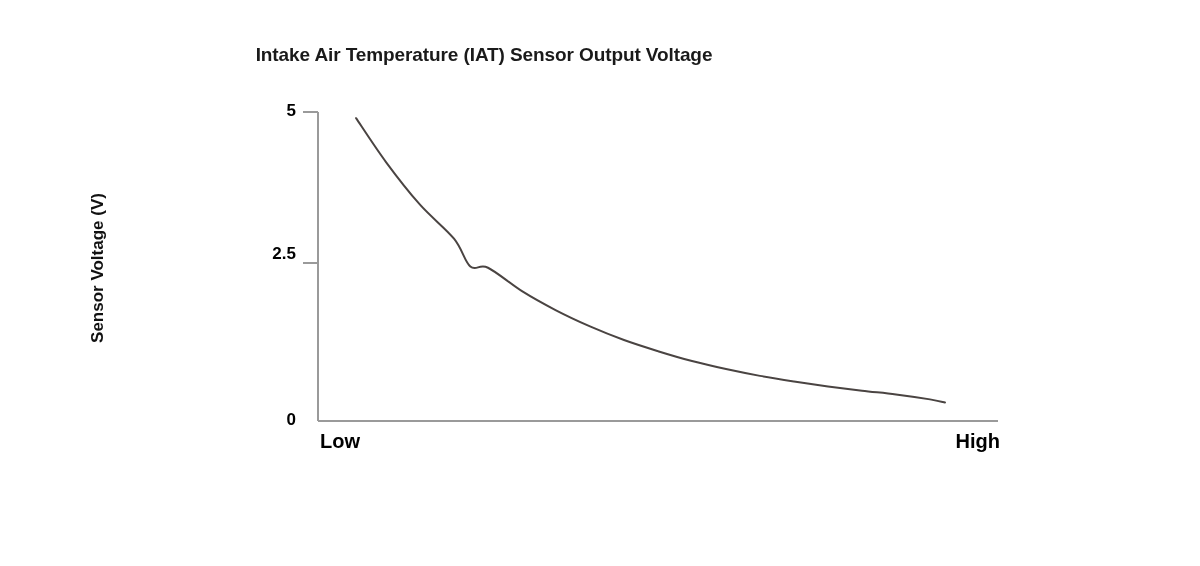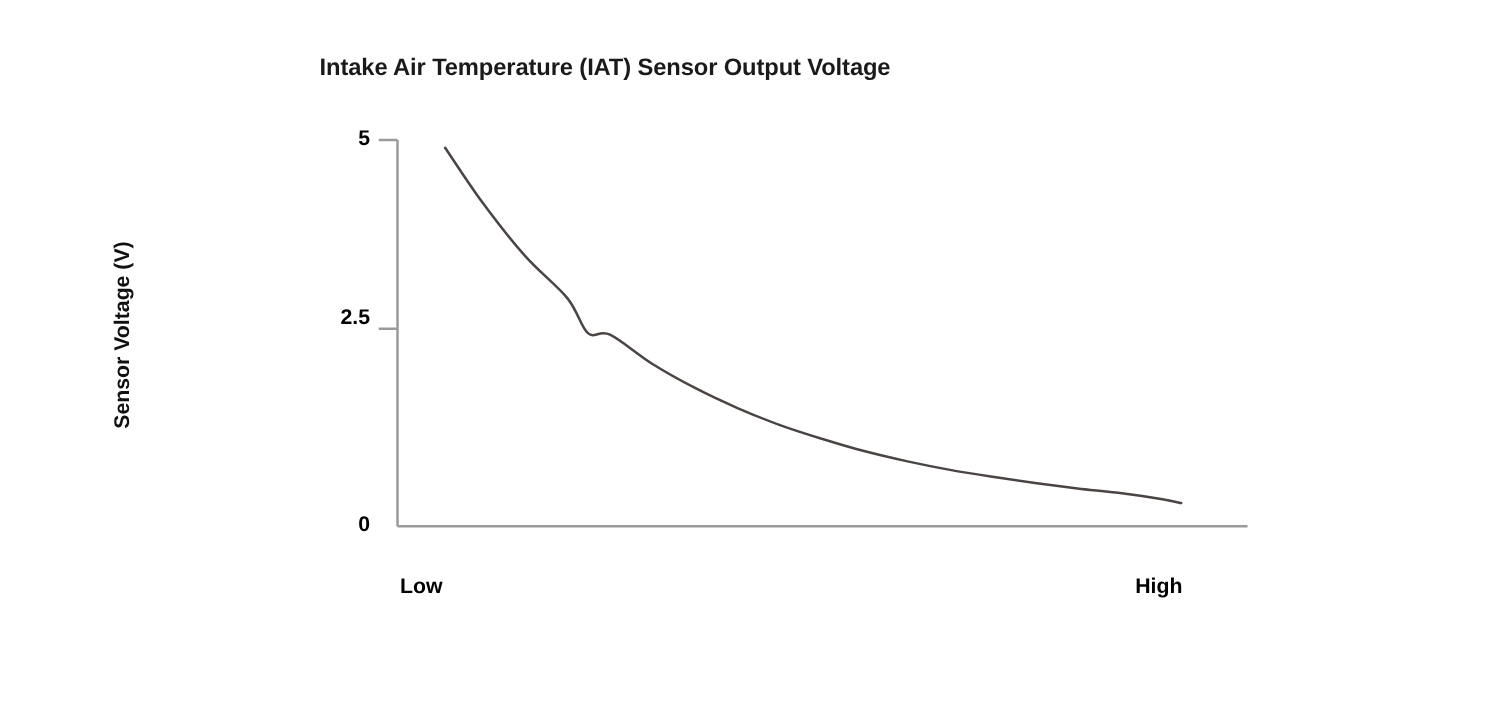--- a/index.html
+++ b/index.html
@@ -57,28 +57,27 @@
   .ytick-label {
     position: absolute;
     text-align: right;
     font-size: 17px;
     font-weight: bold;
     color: #000000;
     width: 60px;
   }
   .xtick-label {
     position: absolute;
-    font-size: 17px;
+    font-size: 20px;
     font-weight: bold;
     color: #000000;
     top: 430px;
-    margin-top: 29px;
   }
   #xtick-low  { left: 320px; text-align: left;  width: 120px; }
-  #xtick-high { left: 826px; text-align: right; width: 120px; }
+  #xtick-high { left: 880px; text-align: right; width: 120px; }
   svg.plot-svg {
     position: absolute;
     left: 0;
     top: 0;
     width: 1200px;
     height: 566px;
   }
 </style>
 </head>
 <body>

